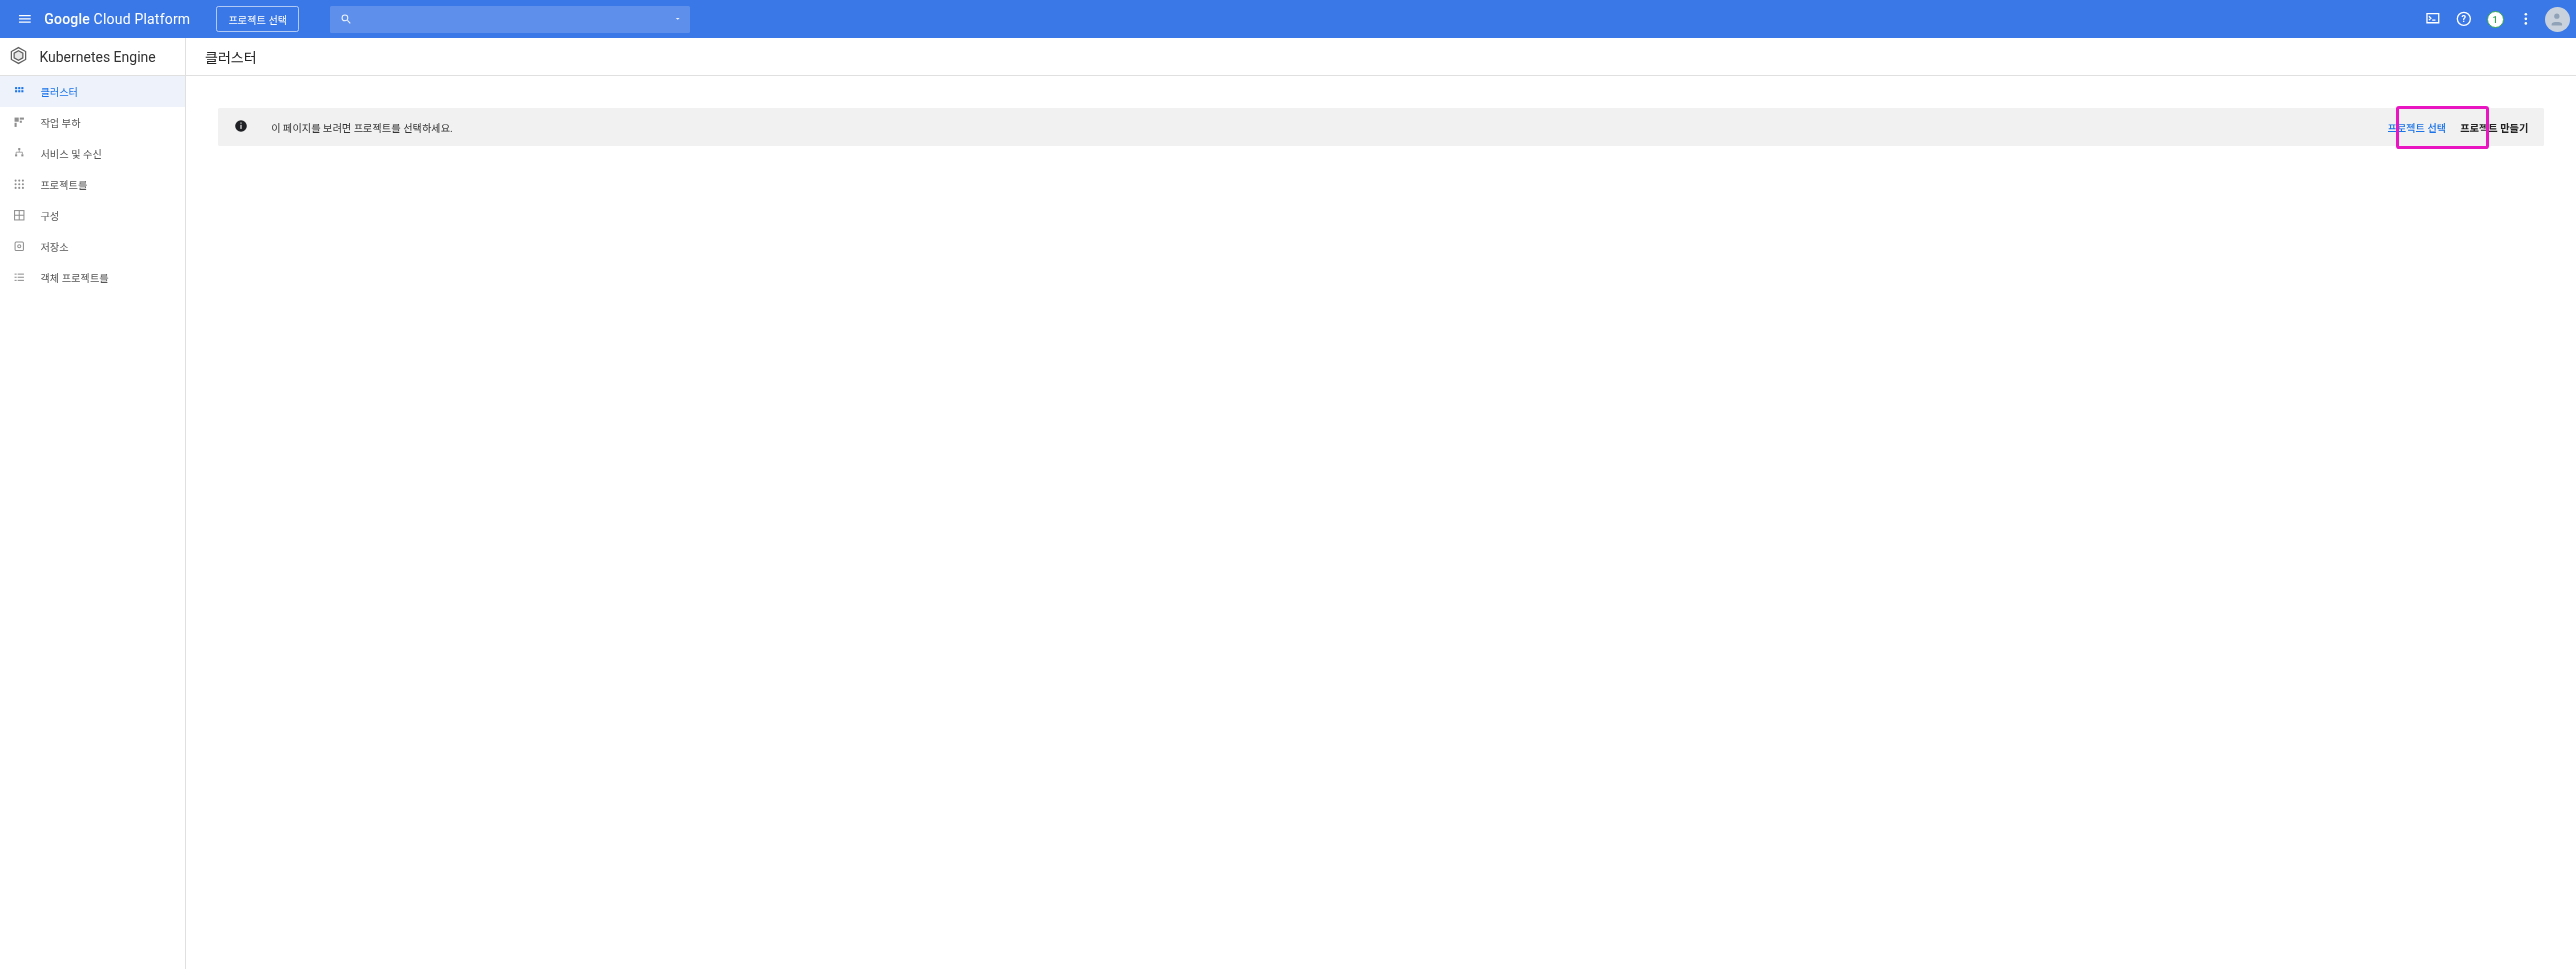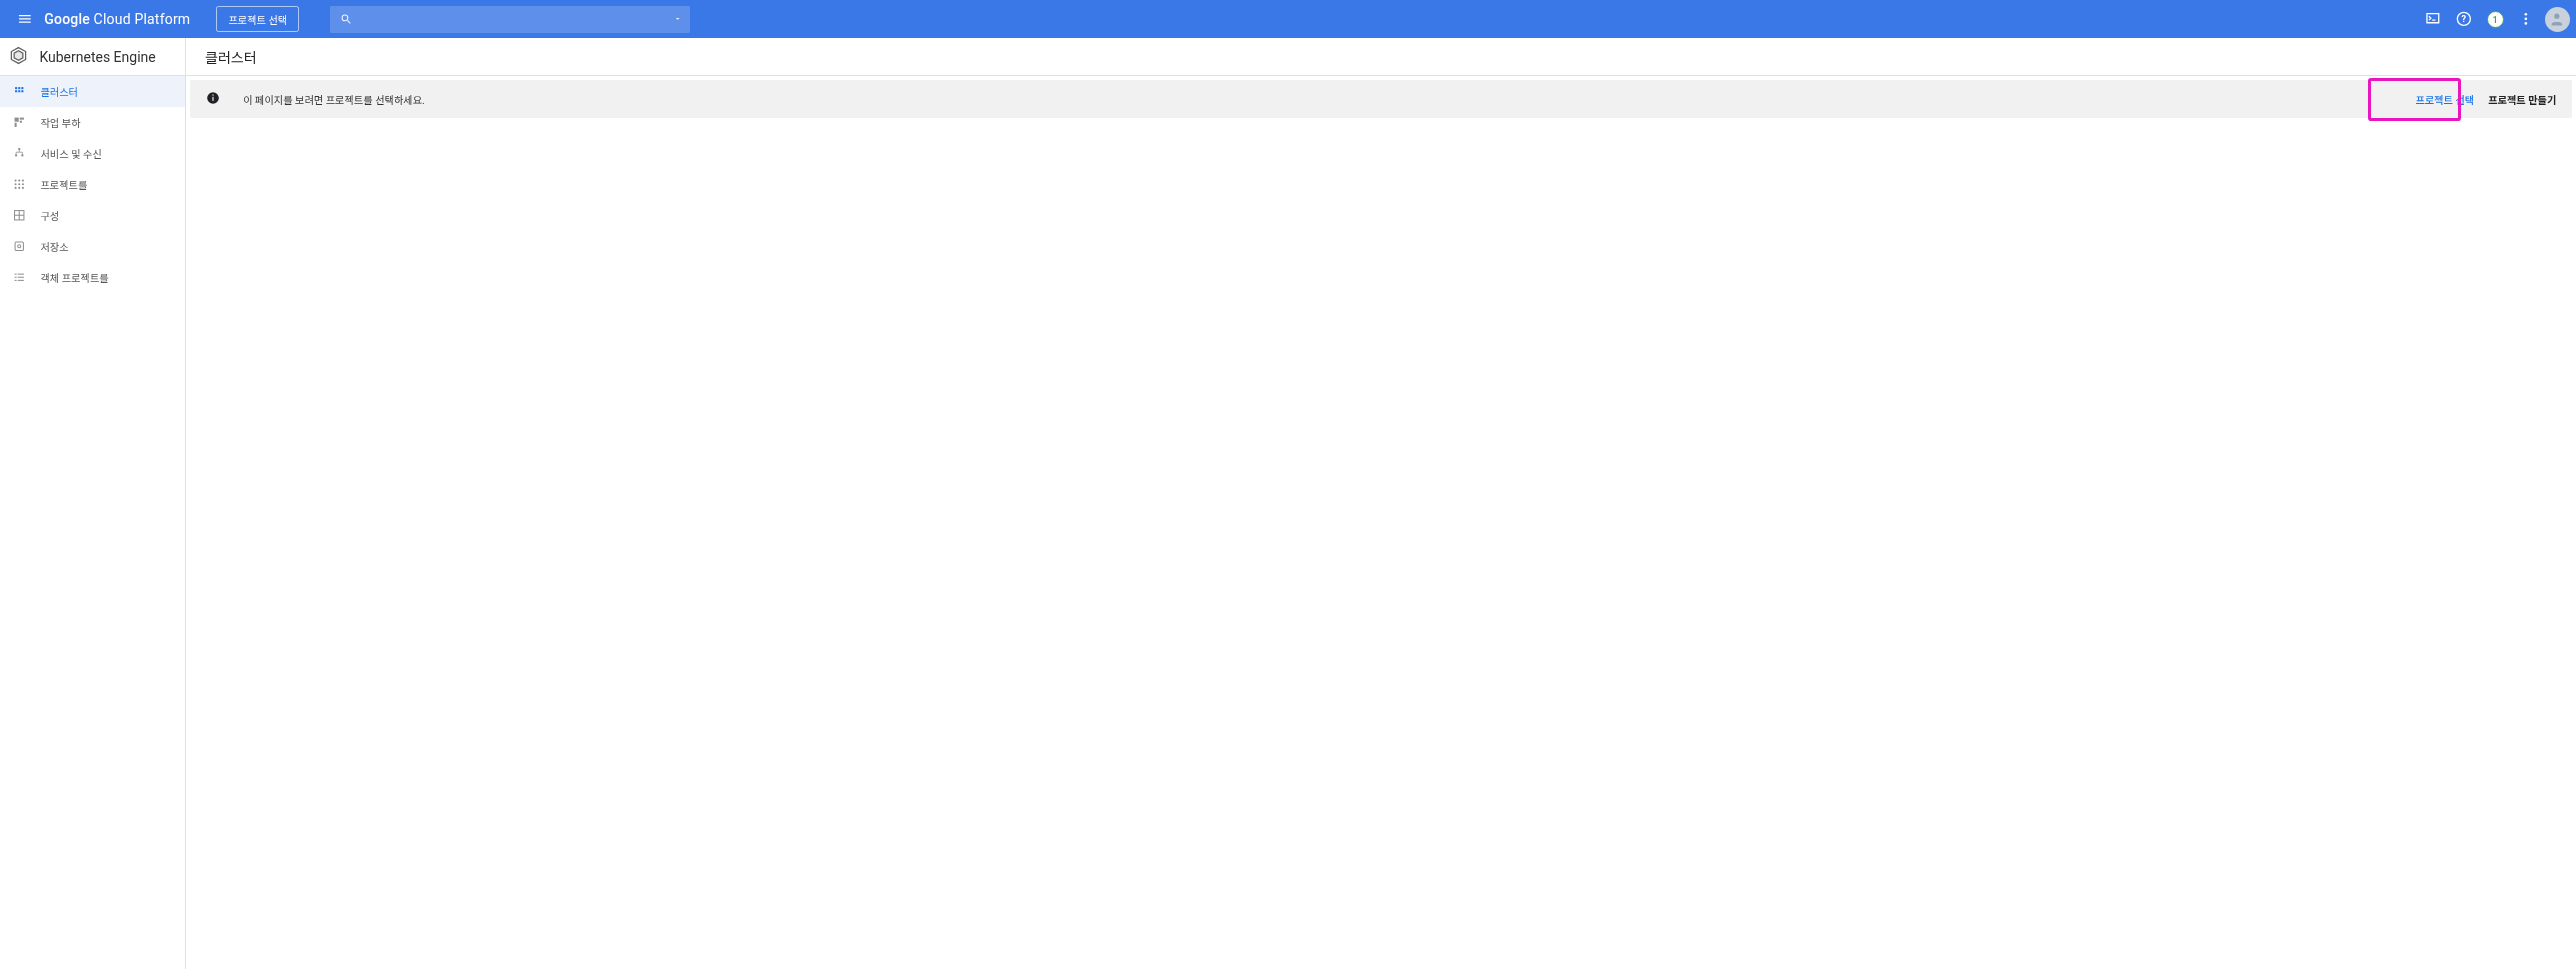--- a/index.html
+++ b/index.html
@@ -101,21 +101,21 @@
   
   .main { flex:1; display:flex; flex-direction:column; }
   .page-header {
     height:38px; display:flex; align-items:center;
     border-bottom:0.8px solid #e0e0e0;
     padding-left:19px;
     font-size:14px; color:#222;
   }
 
   .info-banner {
-    margin:4px;
+    margin:32px;
     background:#f1f1f1;
     border-radius:1.6px;
     display:flex; align-items:center;
     padding:11px 15.7px;
     font-size:10.2px; color:#333;
     position:relative;
   }
   .info-banner .info-icon { margin-right:23.5px; }
   .info-banner .actions { margin-left:auto; display:flex; gap:14px; align-items:center;}
   .info-banner .link-primary { color:#1a73e8; cursor:pointer; font-weight:500; }

